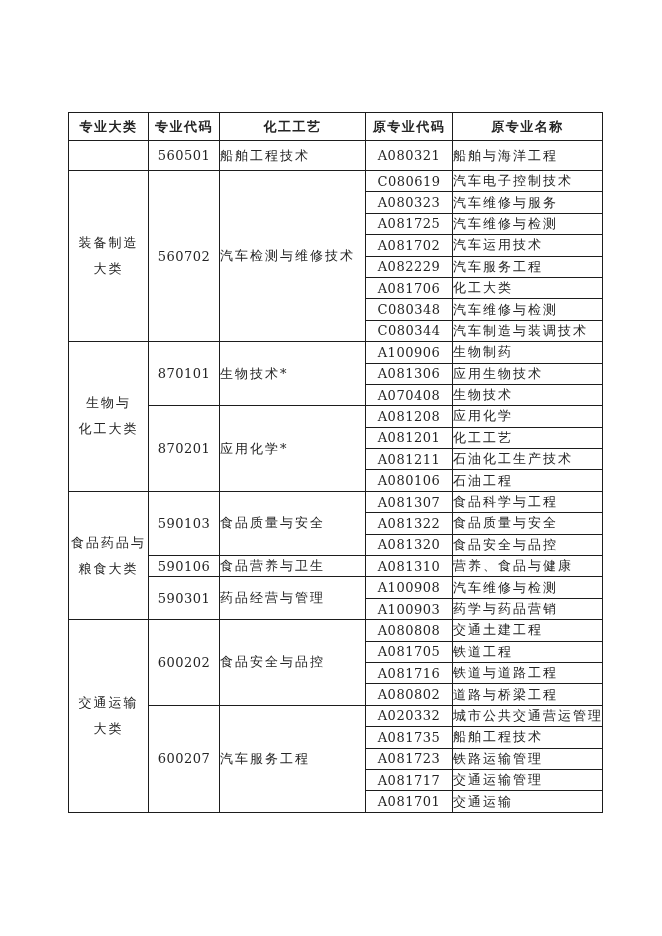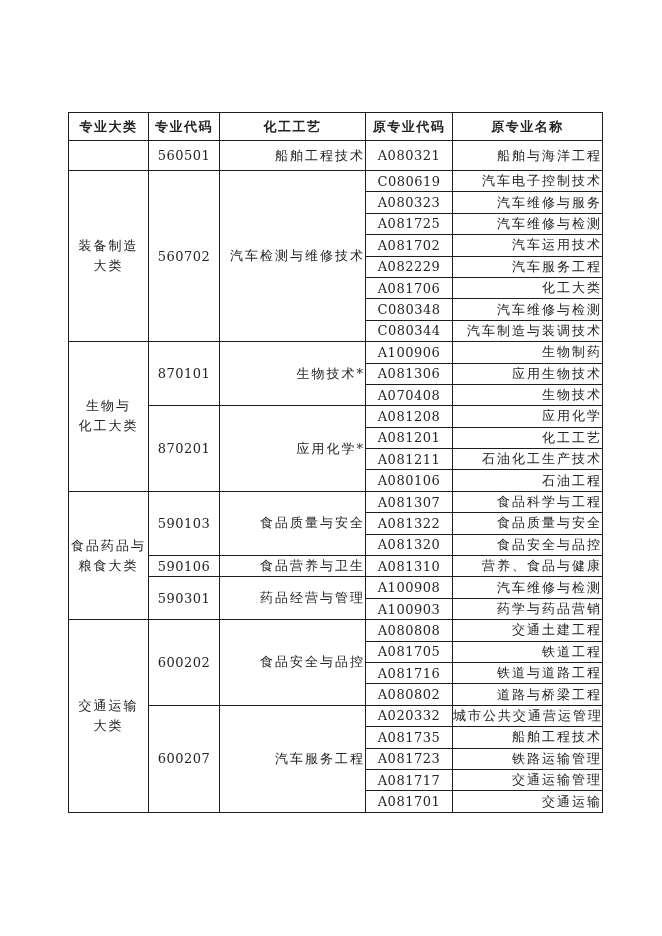--- a/index.html
+++ b/index.html
@@ -44,29 +44,29 @@
   }
   table.conv tbody tr {
     height: 21.4px;
   }
   table.conv tbody tr.r-first {
     height: 30px;
   }
   td.c1 {
     text-align: center;
     letter-spacing: 2px;
-    line-height: 20px;
+    line-height: 26px;
     white-space: normal;
   }
   td.c2, td.c4 {
     text-align: center;
     letter-spacing: 0.5px;
   }
   td.c3, td.c5 {
-    text-align: right;
+    text-align: left;
     padding-left: 8px;
     letter-spacing: 2px;
   }
 </style>
 </head>
 <body>
 
 <div class="page">
   <table class="conv">
     <colgroup>

